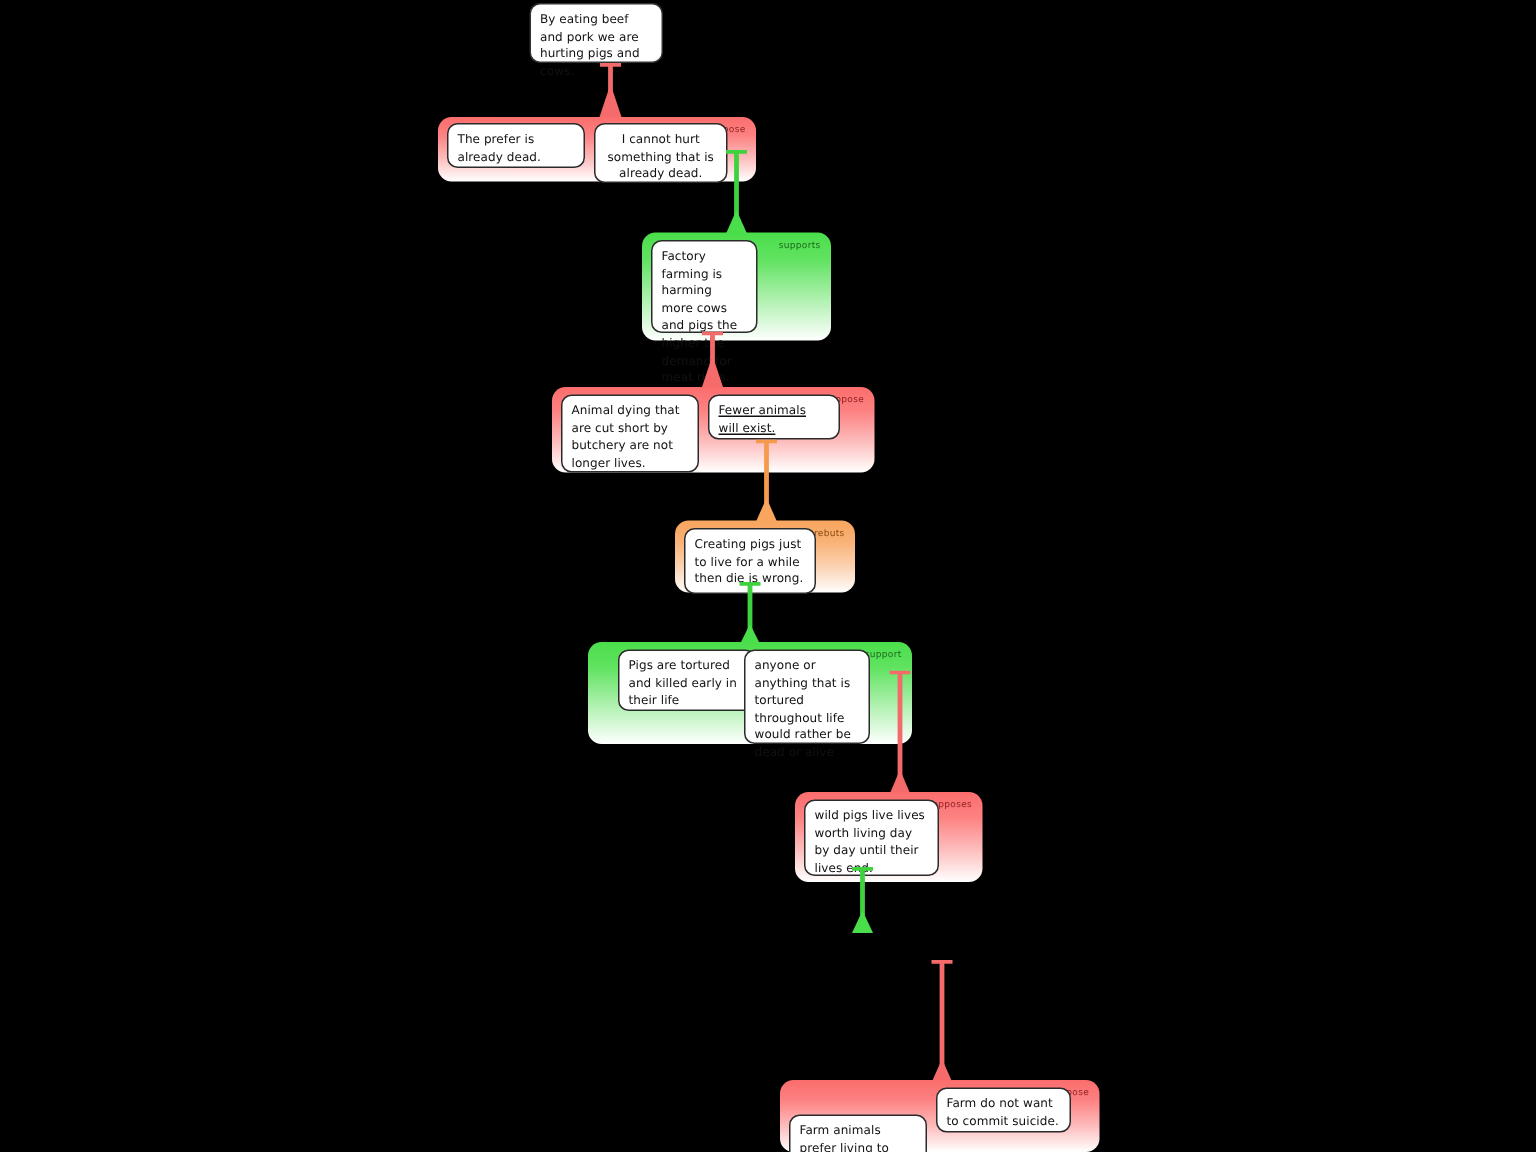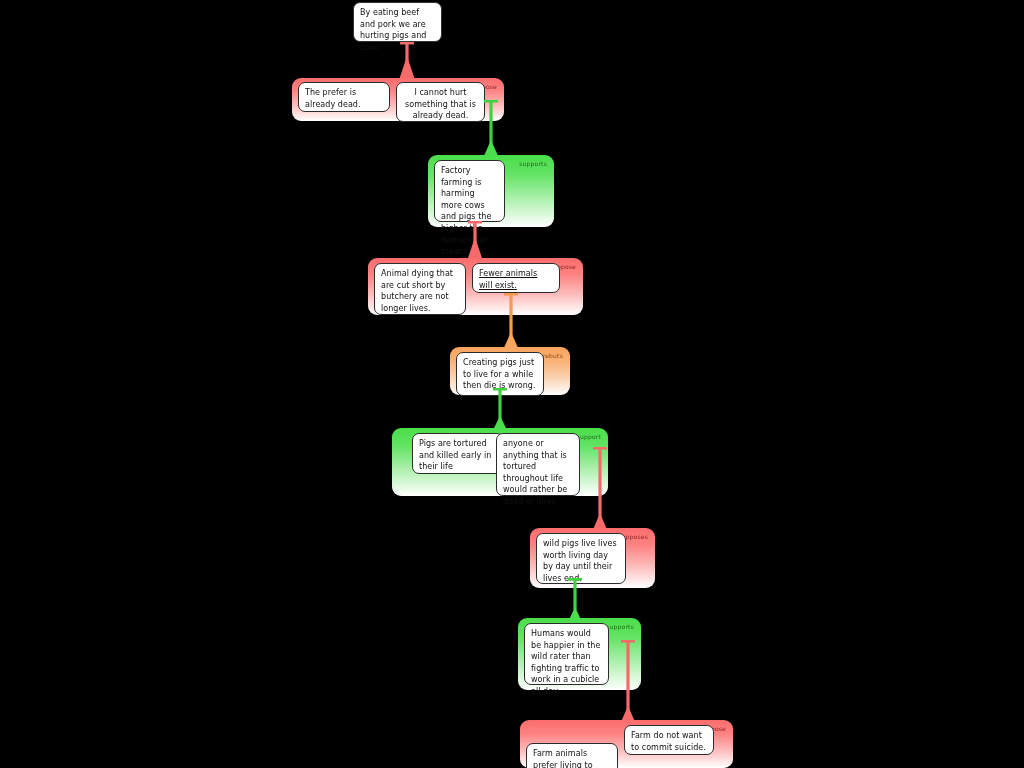--- a/index.html
+++ b/index.html
@@ -165,24 +165,20 @@
   </div>
 
   <div class="conn" style="left:564px; top:578px; width:22px; height:44px;">
     <svg width="22" height="44" viewBox="0 0 22 44">
       <rect x="4" y="0" width="14" height="2.5" fill="#3fd23f"></rect>
       <rect x="9.4" y="2" width="3.2" height="30" fill="#3fd23f"></rect>
       <polygon points="11,29 18,44 4,44" fill="#4ade4a"></polygon>
     </svg>
   </div>
 
-  <div class="panel support" style="left:518px; top:618px; width:123px; height:72px;">
-    <span class="panel-label">supports</span>
-    <div class="card" style="left:6px; top:5px; width:85px; height:62px;">Humans would be happier in the wild rater than fighting traffic to work in a cubicle all day.</div>
-  </div>
 
   <div class="conn" style="left:617px; top:640px; width:22px; height:84px;">
     <svg width="22" height="84" viewBox="0 0 22 84">
       <rect x="4" y="0" width="14" height="2.5" fill="#f26a6a"></rect>
       <rect x="9.4" y="2" width="3.2" height="70" fill="#f26a6a"></rect>
       <polygon points="11,66 19,84 3,84" fill="#f56b6b"></polygon>
     </svg>
   </div>
 
   <div class="panel oppose" style="left:520px; top:720px; width:213px; height:48px;">

